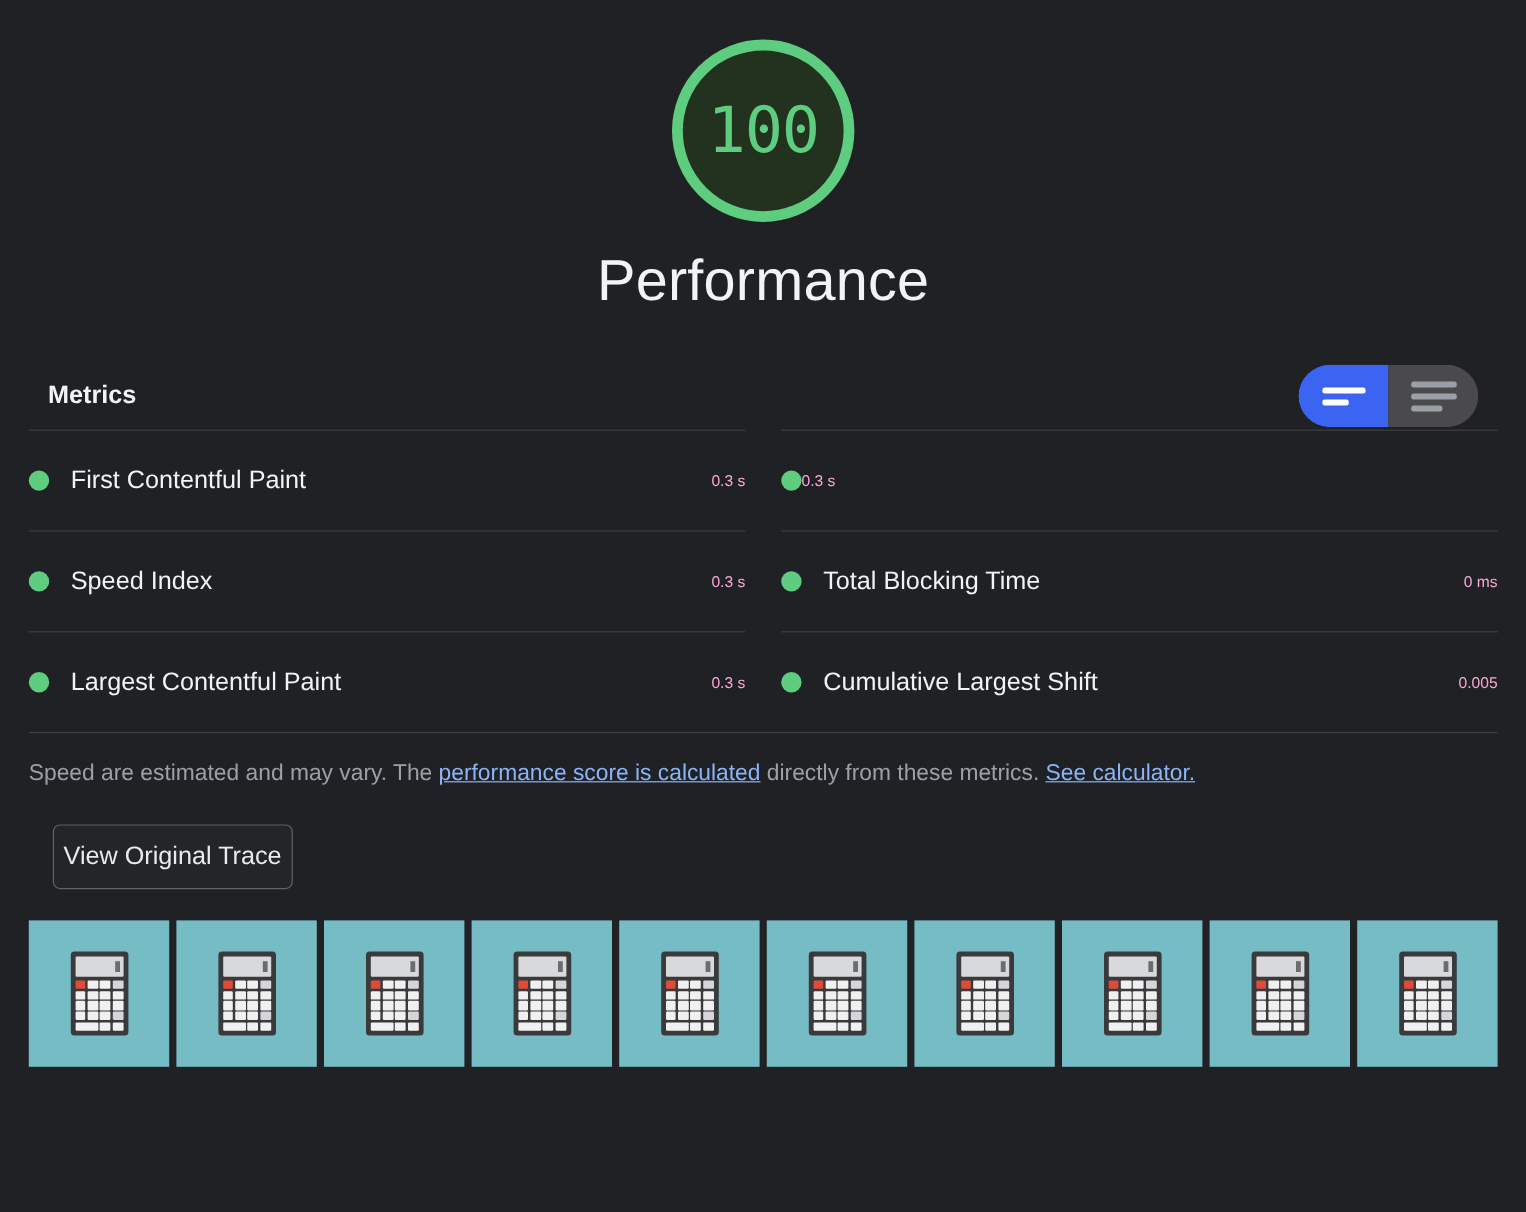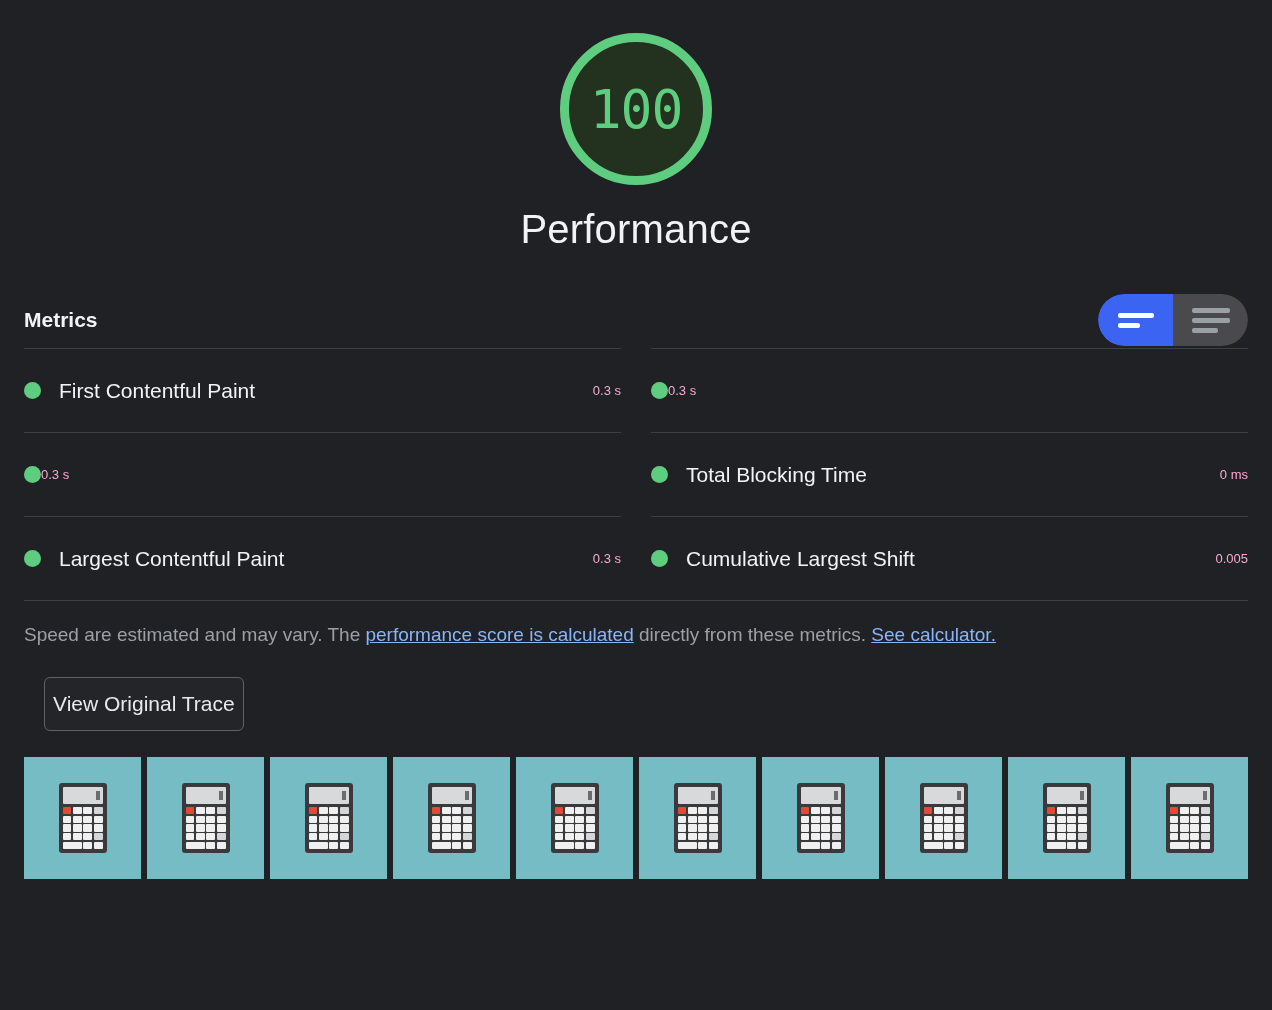--- a/index.html
+++ b/index.html
@@ -41,30 +41,30 @@
   .gauge-score {
     font-size: 53px;
     color: #5fcd7f;
     font-family: "DejaVu Sans Mono", "Liberation Mono", monospace;
     letter-spacing: -1px;
     line-height: 1;
   }
 
   .gauge-title {
     margin-top: 22px;
-    font-size: 40px;
+    font-size: 48px;
     color: #f1f3f4;
     font-weight: 400;
     letter-spacing: 0.2px;
   }
 
   
   .metrics-head {
     margin-top: 40px;
-    padding: 0 24px;
+    padding: 0 40px;
     display: flex;
     align-items: center;
     justify-content: space-between;
     height: 56px;
   }
 
   .metrics-title {
     font-size: 21px;
     font-weight: bold;
     color: #f1f3f4;
@@ -264,20 +264,21 @@
 
   <div class="metrics-grid">
     <div class="metric-col">
       <div class="metric-row">
         <span class="metric-dot"></span>
         <span class="metric-label">First Contentful Paint</span>
         <span class="metric-value">0.3 s</span>
       </div>
       <div class="metric-row">
         <span class="metric-dot"></span>
+        <span class="metric-label">Speed Index</span>
         <span class="metric-value">0.3 s</span>
       </div>
       <div class="metric-row">
         <span class="metric-dot"></span>
         <span class="metric-label">Largest Contentful Paint</span>
         <span class="metric-value">0.3 s</span>
       </div>
     </div>
     <div class="metric-col">
       <div class="metric-row">

